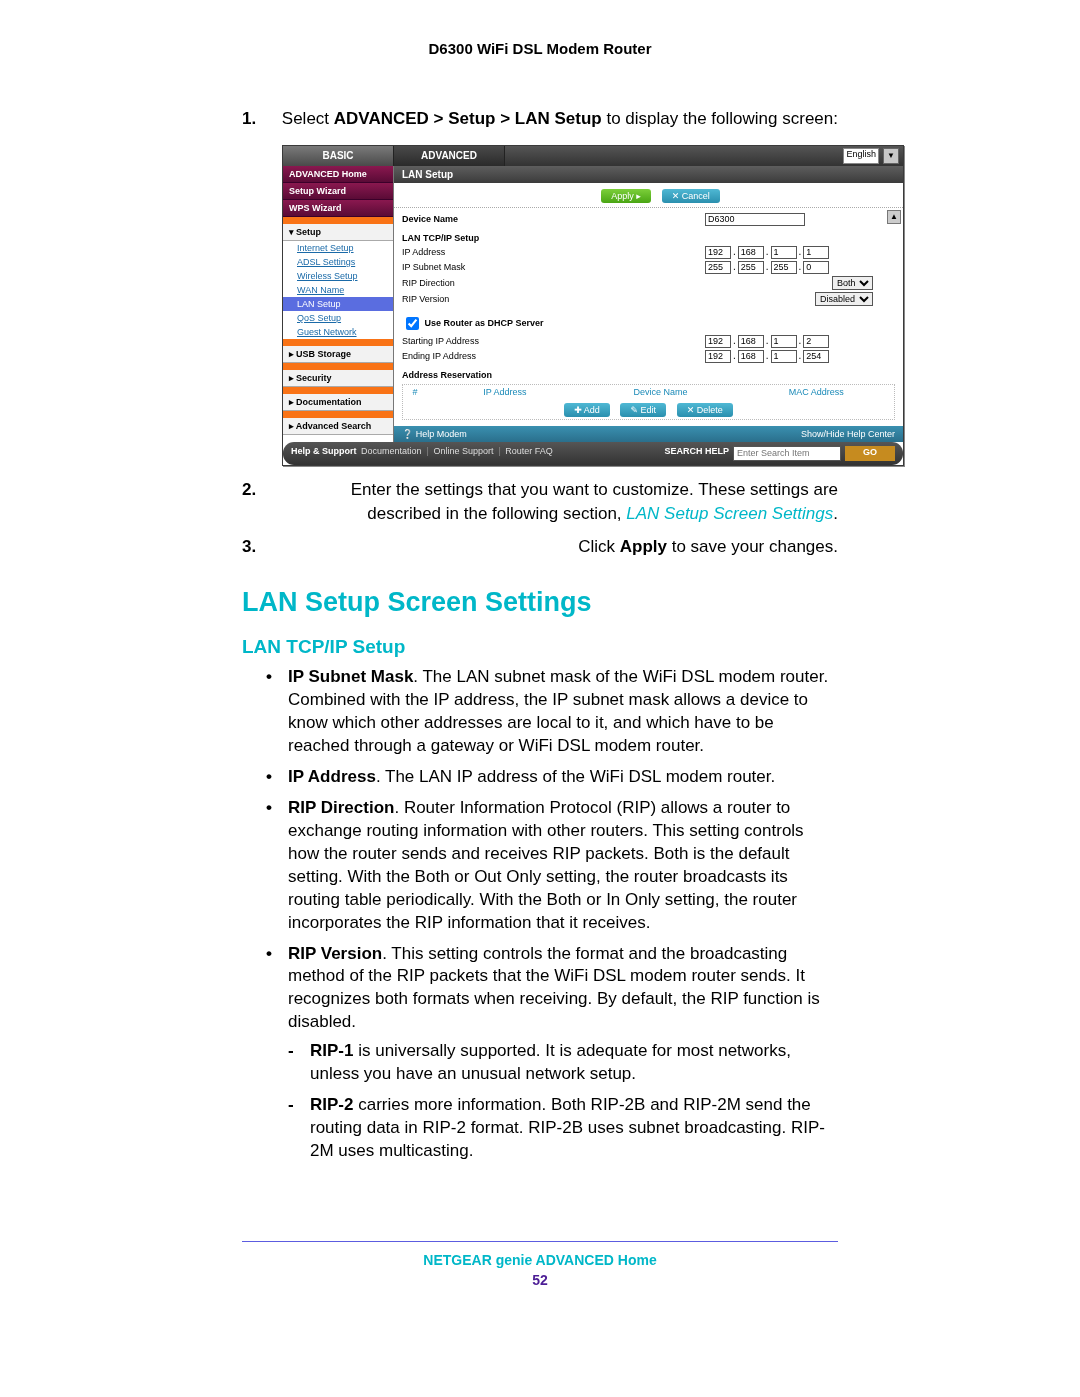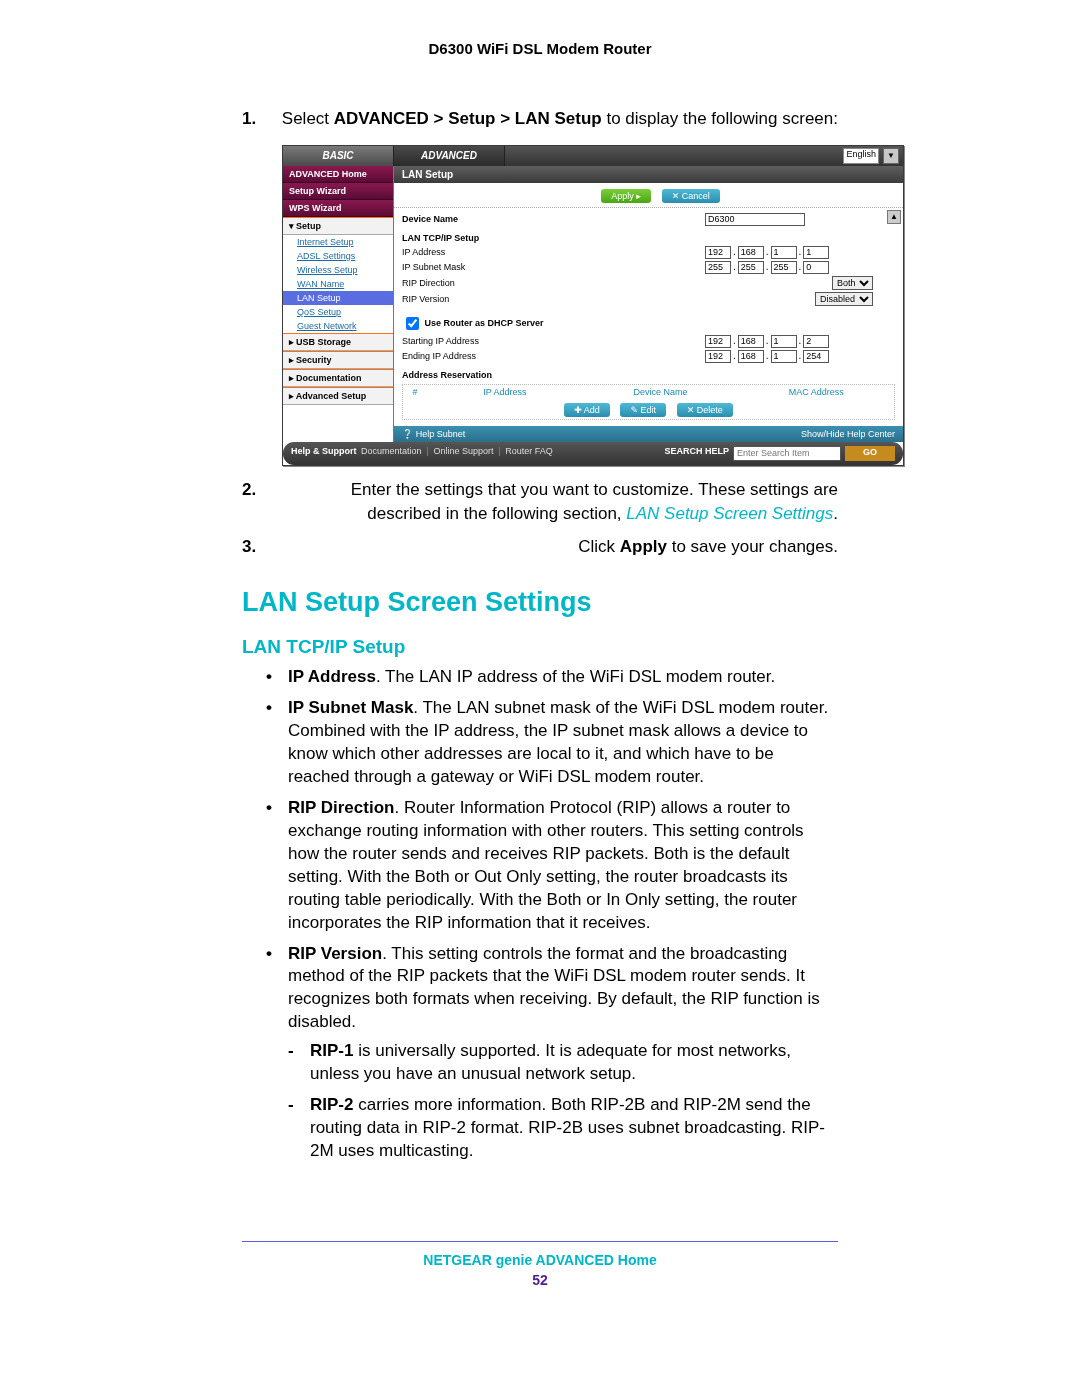--- a/index.html
+++ b/index.html
@@ -60,21 +60,20 @@
   .tab {
     flex: 0 0 110px;
     color: #fff;
     font-weight: bold;
     display: flex;
     align-items: center;
     justify-content: center;
     font-size: 10px;
     border-right: 1px solid #222;
     background: linear-gradient(#7a7a7a,#4a4a4a);
-    font-style: italic;
   }
   .tab.active {
     background: linear-gradient(#4a4a4a,#2a2a2a);
   }
   .tab-spacer { flex: 1; }
   .lang-sel {
     align-self: center;
     margin-right: 4px;
     height: 14px;
     font-size: 9px;
@@ -119,21 +118,21 @@
   }
   .side-item.sub.active {
     background: #5a6de0;
     color: #fff;
     text-decoration: none;
   }
   .side-item.section {
     background: #f2f2f2;
     color: #000;
     font-weight: bold;
-    border-top: 1px solid #f97316;
+    border-top: 7px solid #f97316;
     border-bottom: 1px solid #aaa;
     padding-left: 6px;
   }
   .main-panel {
     flex: 1;
     background: #fff;
   }
   .panel-title {
     background: linear-gradient(#5e5e5e,#3b3b3b);
     color: #fff;
@@ -361,21 +360,21 @@
             <div class="side-item sub">Wireless Setup</div>
             <div class="side-item sub">WAN Name</div>
             <div class="side-item sub active">LAN Setup</div>
             <div class="side-item sub">QoS Setup</div>
             <div class="side-item sub">Guest Network</div>
           </div>
         <div id="side-sections">
             <div class="side-item section">▸ USB Storage</div>
             <div class="side-item section">▸ Security</div>
             <div class="side-item section">▸ Documentation</div>
-            <div class="side-item section">▸ Advanced Setup</div>
+            <div class="side-item section">▸ Advanced Search</div>
           </div>
       </div>
       <div class="main-panel">
         <div class="panel-title">LAN Setup</div>
         <div class="button-row">
           <span class="btn apply">Apply ▸</span>
           <span class="btn cancel">✕ Cancel</span>
         </div>
         <div class="form-area">
           <div class="scroll-arrow">▲</div>
@@ -435,21 +434,21 @@
                 <div>MAC Address</div>
               </div>
             <div class="res-btns">
               <span class="btn add">✚ Add</span>
               <span class="btn edit">✎ Edit</span>
               <span class="btn del">✕ Delete</span>
             </div>
           </div>
         </div>
         <div class="help-center">
-          <span>❔ Help Subnet</span>
+          <span>❔ Help Modem</span>
           <span>Show/Hide Help Center</span>
         </div>
       </div>
     </div>
     <div class="footer-bar">
       <div class="links">
         <span style="font-weight:bold;color:#fff">Help &amp; Support</span>
         <span>Documentation</span><span class="sep">|</span>
         <span>Online Support</span><span class="sep">|</span>
         <span>Router FAQ</span>
@@ -473,24 +472,24 @@
         <span>Click </span><span class="bold">Apply</span><span> to save your changes.</span>
       </span>
     </li>
   </ol>
 
   <div class="h-section">LAN Setup Screen Settings</div>
   <div class="h-sub">LAN TCP/IP Setup</div>
 
   <ul class="bullets">
     <li>
+        <span class="bbody"><span class="b">IP Subnet Mask</span><span>. The LAN subnet mask of the WiFi DSL modem router. Combined with the IP address, the IP subnet mask allows a device to know which other addresses are local to it, and which have to be reached through a gateway or WiFi DSL modem router.</span></span>
+      </li>
+    <li>
         <span class="bbody"><span class="b">IP Address</span><span>. The LAN IP address of the WiFi DSL modem router.</span></span>
-      </li>
-    <li>
-        <span class="bbody"><span class="b">IP Subnet Mask</span><span>. The LAN subnet mask of the WiFi DSL modem router. Combined with the IP address, the IP subnet mask allows a device to know which other addresses are local to it, and which have to be reached through a gateway or WiFi DSL modem router.</span></span>
       </li>
     <li>
         <span class="bbody"><span class="b">RIP Direction</span><span>. Router Information Protocol (RIP) allows a router to exchange routing information with other routers. This setting controls how the router sends and receives RIP packets. Both is the default setting. With the Both or Out Only setting, the router broadcasts its routing table periodically. With the Both or In Only setting, the router incorporates the RIP information that it receives.</span></span>
       </li>
     <li>
         <span class="bbody">
       <span class="b">RIP Version</span><span>. This setting controls the format and the broadcasting method of the RIP packets that the WiFi DSL modem router sends. It recognizes both formats when receiving. By default, the RIP function is disabled.</span>
       <ul class="sub-bullets">
         <li>
               <span class="bbody"><span class="b">RIP-1</span><span> is universally supported. It is adequate for most networks, unless you have an unusual network setup.</span></span>

